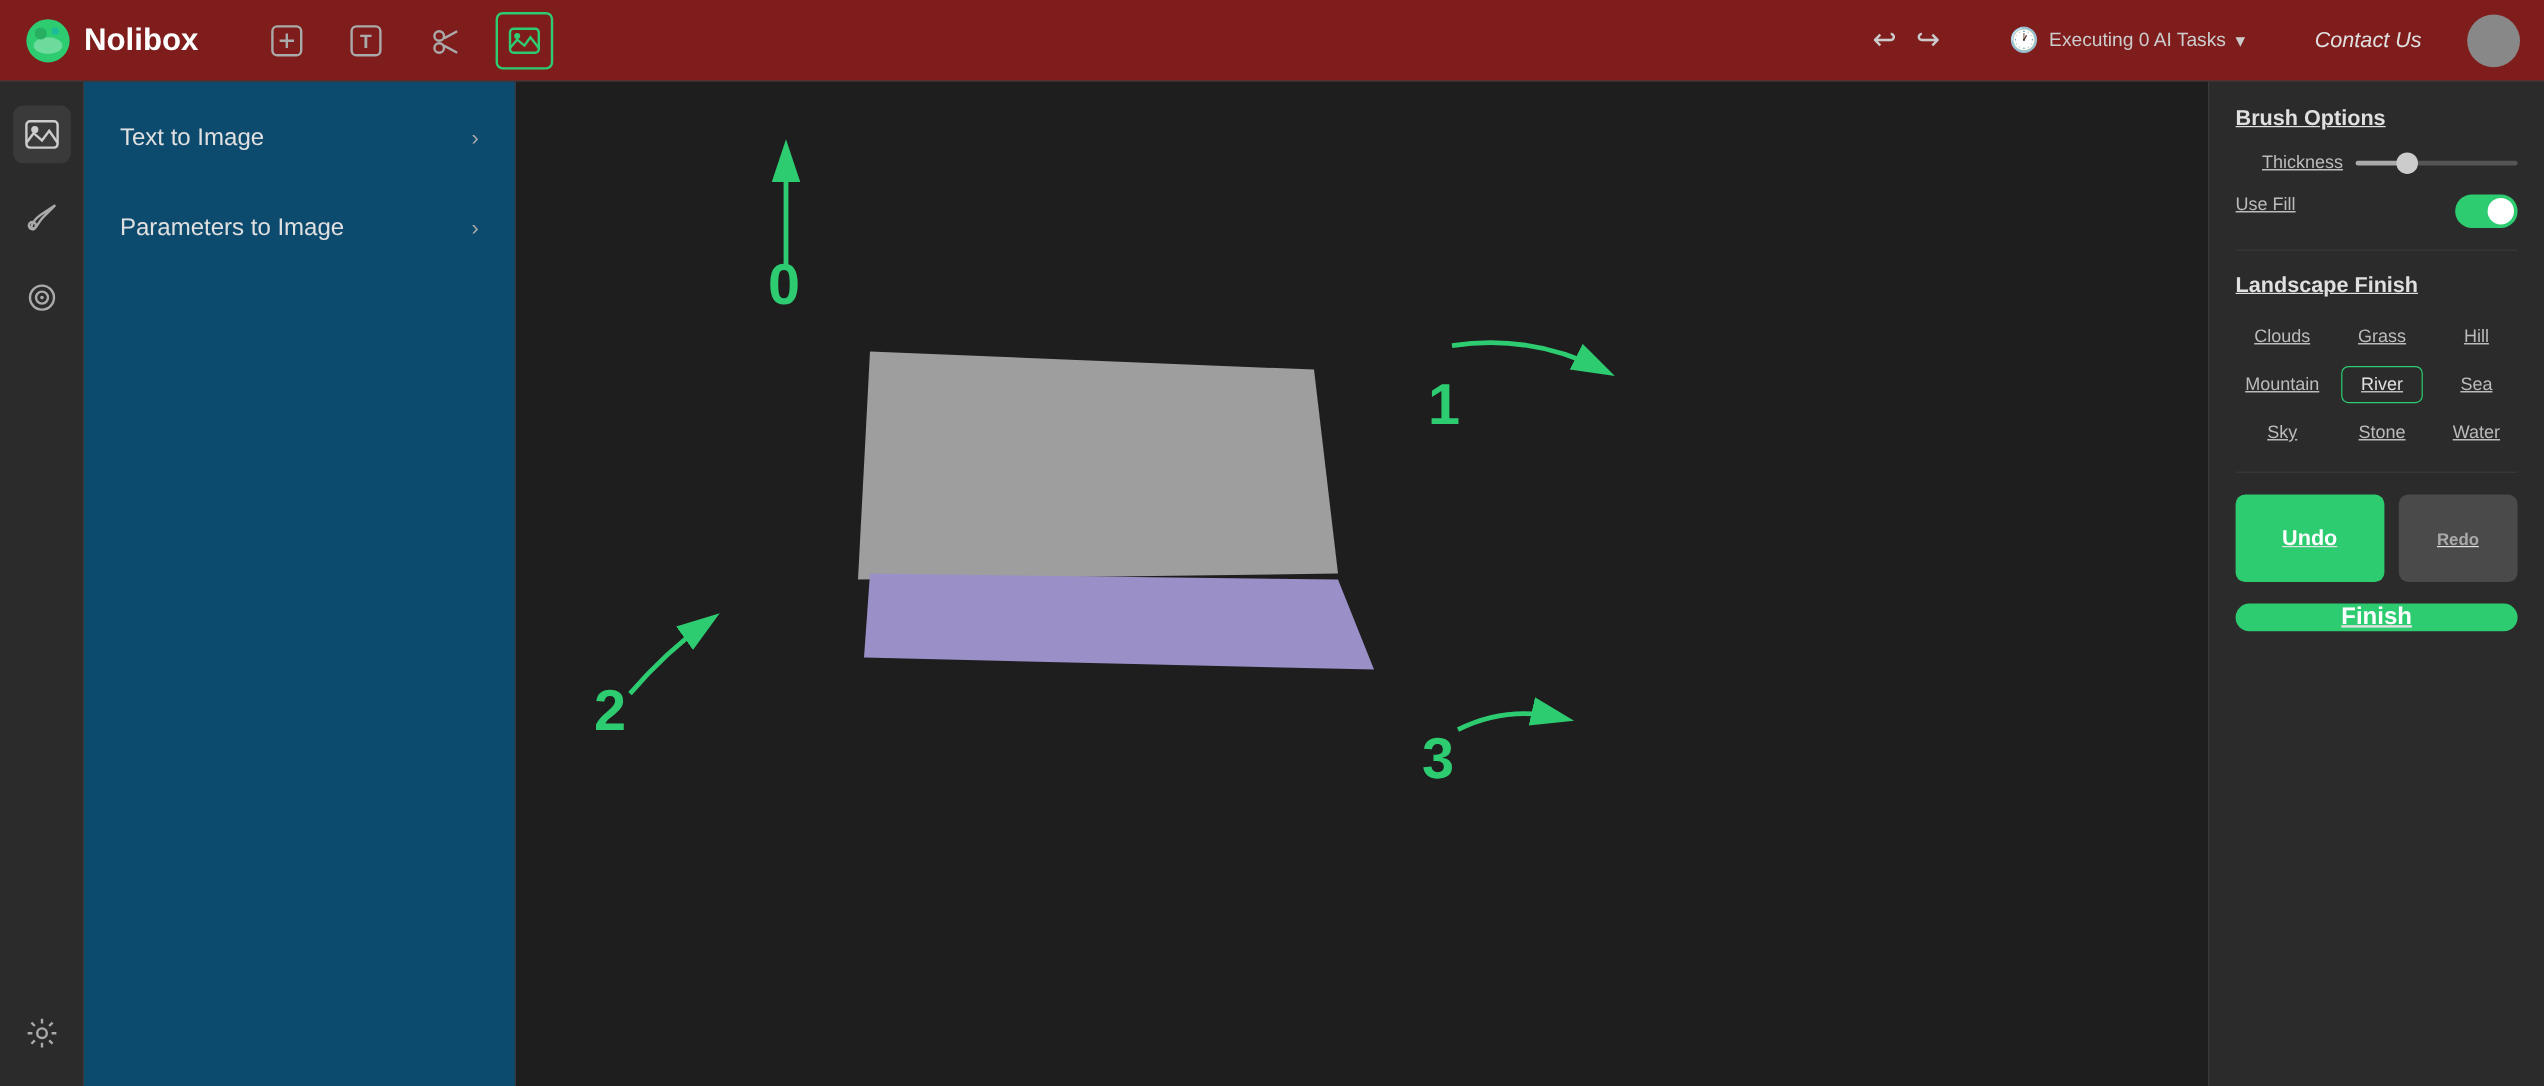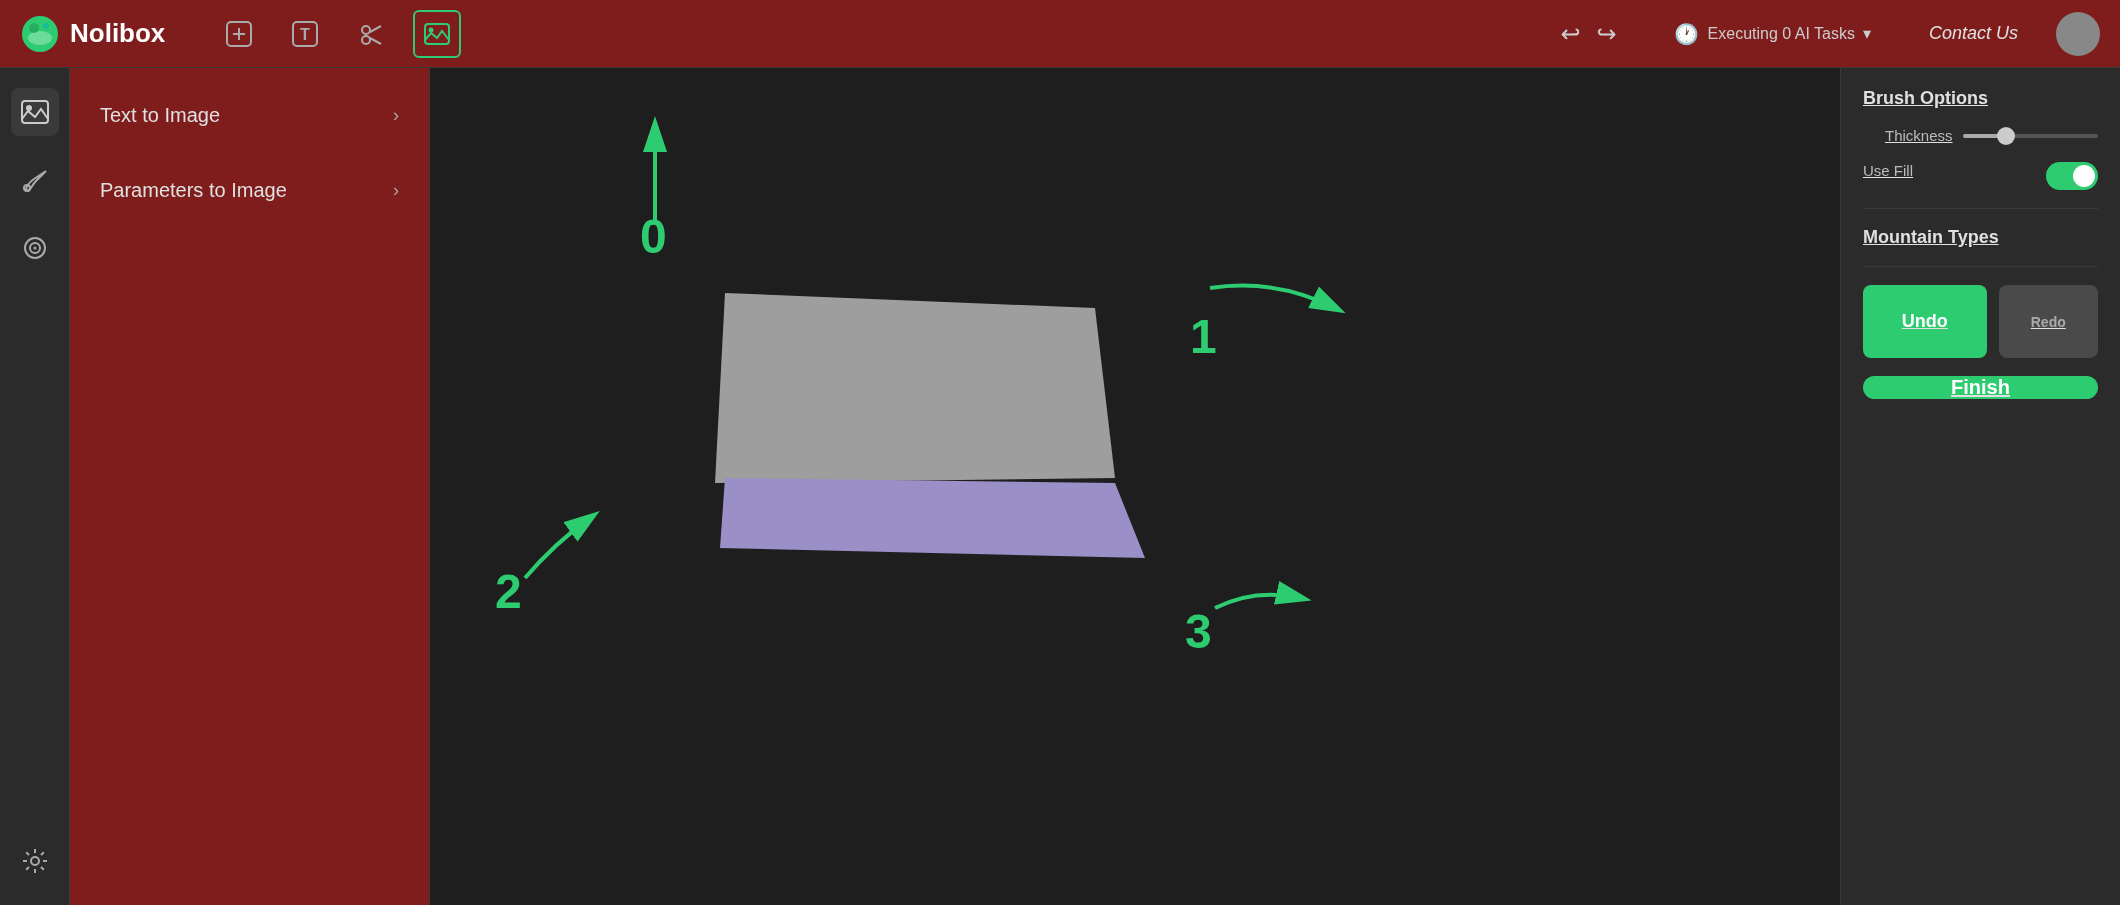--- a/index.html
+++ b/index.html
@@ -141,21 +141,21 @@
     }
     .icon-bar-btn.active {
       background: #3a3a3a;
       color: #fff;
     }
     .icon-bar-spacer { flex: 1; }
 
     
     .sidebar-menu {
       width: 360px;
-      background: #7f1d1d;
+      background: #0c4a6e;
       padding: 10px 0;
       border-right: 1px solid #3a3a3a;
     }
     .sidebar-item {
       display: flex;
       align-items: center;
       justify-content: space-between;
       padding: 26px 30px;
       cursor: pointer;
       font-size: 20px;
@@ -454,22 +454,36 @@
       <input type="range" class="thickness-slider" min="1" max="100" value="30" style="">
     </div>
 
     <div class="use-fill-row">
       <span class="brush-label">Use Fill</span>
       <div class="toggle"></div>
     </div>
 
     <div class="divider"></div>
 
-    <div class="panel-section-title">Mountain Types</div>
-
+    <div class="panel-section-title">Landscape Finish</div>
+
+    <div class="landscape-grid">
+
+      <div class="landscape-item">Clouds</div>
+      <div class="landscape-item">Grass</div>
+      <div class="landscape-item">Hill</div>
+
+      <div class="landscape-item">Mountain</div>
+      <div class="landscape-item selected">River</div>
+      <div class="landscape-item">Sea</div>
+
+      <div class="landscape-item">Sky</div>
+      <div class="landscape-item">Stone</div>
+      <div class="landscape-item">Water</div>
+    </div>
 
     <div class="divider"></div>
 
     <div class="button-row">
       <button class="btn-undo">Undo</button>
       <button class="btn-redo">Redo</button>
     </div>
 
     <button class="btn-finish">Finish</button>
   </div>

